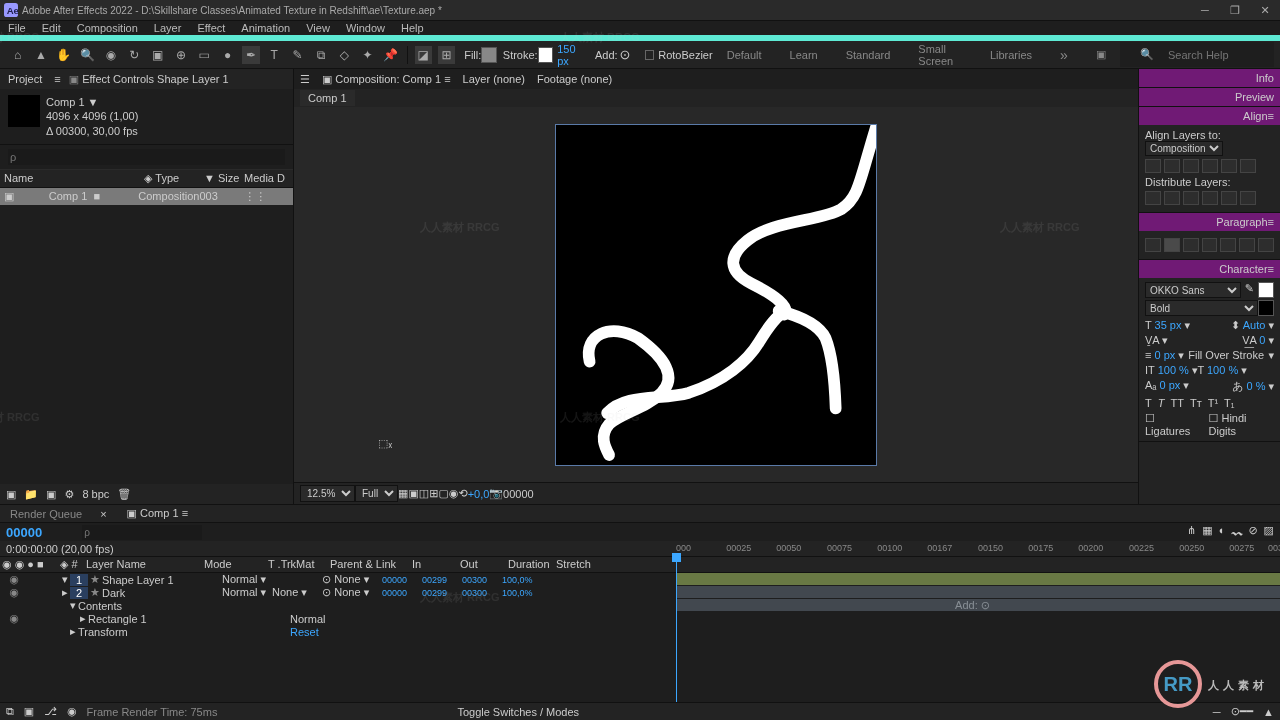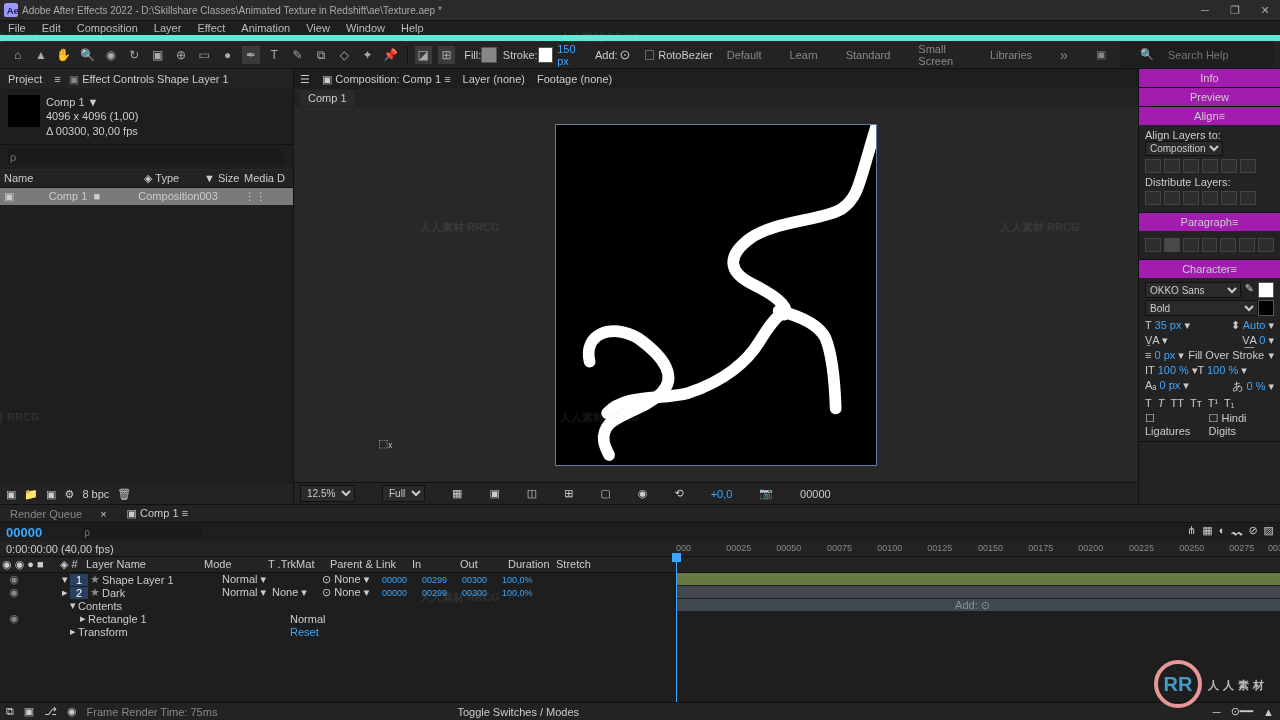--- a/index.html
+++ b/index.html
@@ -35,26 +35,26 @@
 .prow { display:flex; padding:2px 4px; background:#7a7a7a; color:#111; font-size:10px; }
 .prow span { flex:1; }
 .pfoot { margin-top:auto; height:20px; background:#232323; display:flex; align-items:center; gap:8px; padding:0 6px; }
 
 .center { flex:1; background:#232323; display:flex; flex-direction:column; }
 .ctabs { height:20px; background:#1e1e1e; display:flex; align-items:center; font-size:10px; padding-left:6px; gap:12px; }
 .ctabs2 { height:18px; background:#232323; display:flex; align-items:center; font-size:10px; padding-left:6px; }
 .viewer { flex:1; background:#282828; display:flex; align-items:center; justify-content:center; position:relative; }
 .canvas { width:320px; height:340px; background:#000; outline:1px solid #5a7aa8; position:relative; overflow:hidden; }
 .canvas svg { width:100%; height:100%; }
-.vfoot { height:22px; background:#232323; display:flex; align-items:center; gap:27px; padding:0 6px; font-size:10px; border-top:1px solid #111; }
+.vfoot { height:22px; background:#232323; display:flex; align-items:center; gap:0; padding:0 6px; font-size:10px; border-top:1px solid #111; }
 .vfoot select { background:#2a2a2a; border:1px solid #111; color:#ccc; font-size:10px; padding:1px 2px; }
 
 .right { width:142px; background:#232323; border-left:1px solid #111; display:flex; flex-direction:column; }
 .rpanel { border-bottom:1px solid #111; }
-.rtitle { padding:3px 6px; background:#a21caf; font-size:10px; color:#aaa; display:flex; justify-content:center; }
+.rtitle { padding:3px 6px; background:#701a75; font-size:10px; color:#aaa; display:flex; justify-content:flex-end; }
 .rbody { padding:4px 6px; font-size:10px; color:#999; }
 .rbtns { display:flex; gap:3px; margin:3px 0; }
 .rbtn { width:16px; height:14px; background:#2d2d2d; border:1px solid #444; }
 .charswatch { display:flex; gap:3px; }
 .chsw { width:16px; height:16px; border:1px solid #555; }
 
 .bottom { height:216px; background:#1e1e1e; border-top:1px solid #111; display:flex; flex-direction:column; }
 .btabs { height:18px; display:flex; align-items:center; background:#232323; font-size:10px; border-bottom:1px solid #111; }
 .btab { padding:0 10px; color:#888; }
 .btab.active { color:#ccc; }
@@ -370,29 +370,29 @@
       <span>⋔</span>
       <span>▦</span>
       <span>◐</span>
       <span>〰</span>
       <span>⊘</span>
       <span>▨</span>
     </div>
   </div>
   <div class="truler">
     <div class="trleft" style="font-size:8px;color:#5a7aa8;padding-left:6px;align-items:center;display:flex">
-      <span>0:00:00:00 (40,00 fps)</span>
+      <span>0:00:00:00 (20,00 fps)</span>
     </div>
     <div class="trright">
       <span class="tick" style="left:0%">000</span>
       <span class="tick" style="left:8.3%">00025</span>
       <span class="tick" style="left:16.6%">00050</span>
       <span class="tick" style="left:25%">00075</span>
       <span class="tick" style="left:33.3%">00100</span>
-      <span class="tick" style="left:41.6%">00125</span>
+      <span class="tick" style="left:41.6%">00167</span>
       <span class="tick" style="left:50%">00150</span>
       <span class="tick" style="left:58.3%">00175</span>
       <span class="tick" style="left:66.6%">00200</span>
       <span class="tick" style="left:75%">00225</span>
       <span class="tick" style="left:83.3%">00250</span>
       <span class="tick" style="left:91.6%">00275</span>
       <span class="tick" style="left:98%">0030</span>
     </div>
   </div>
   <div class="thdr">

